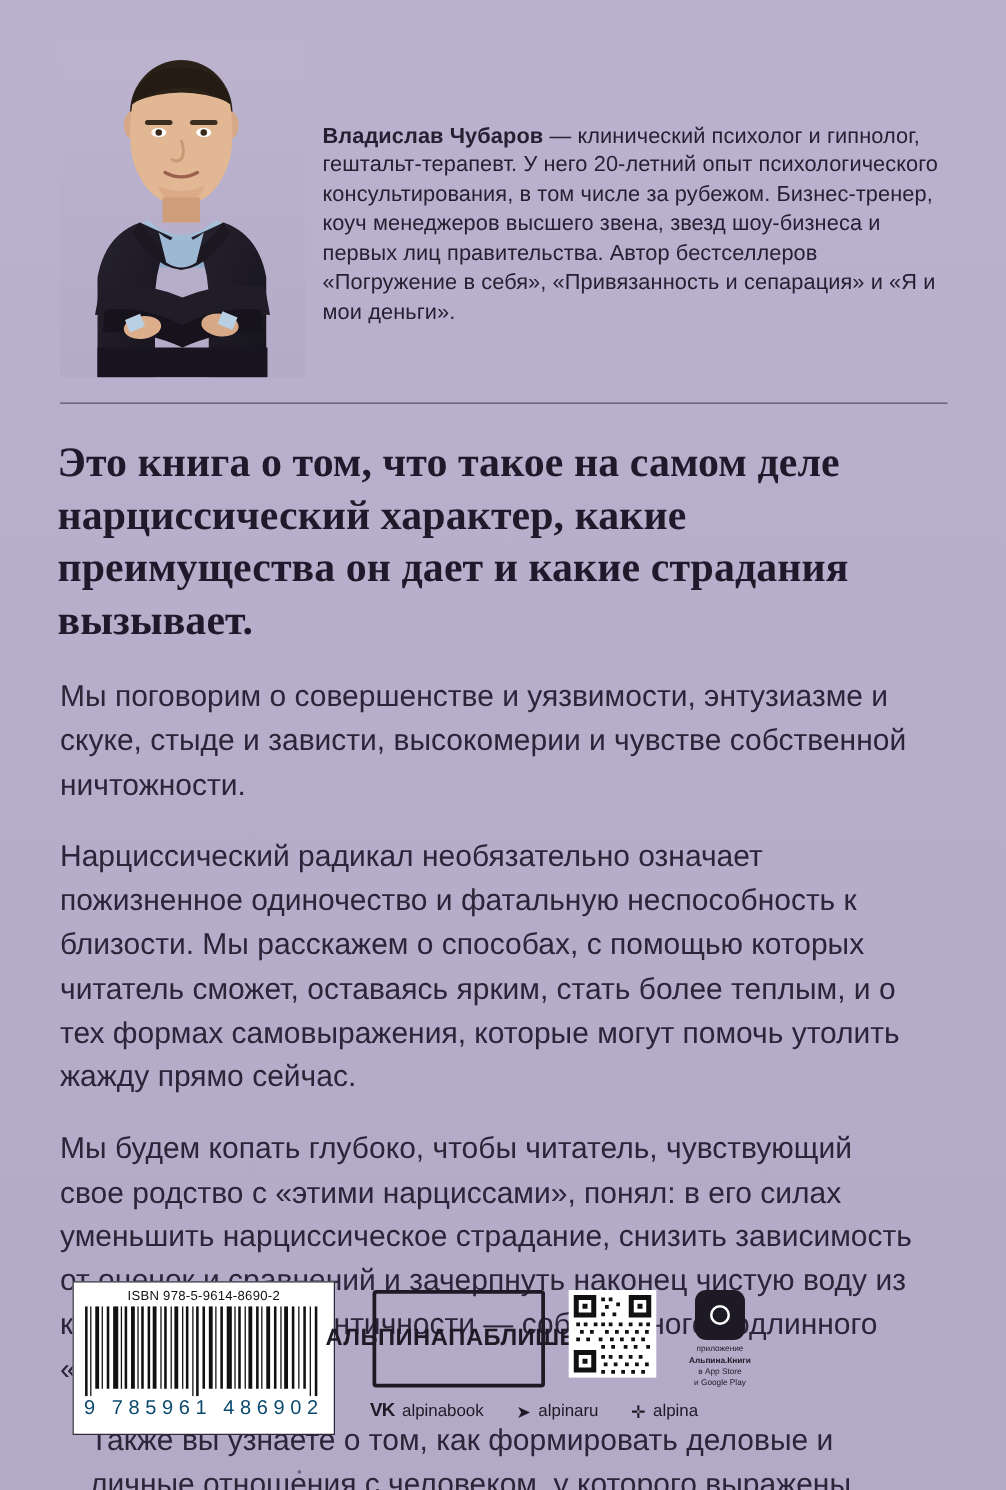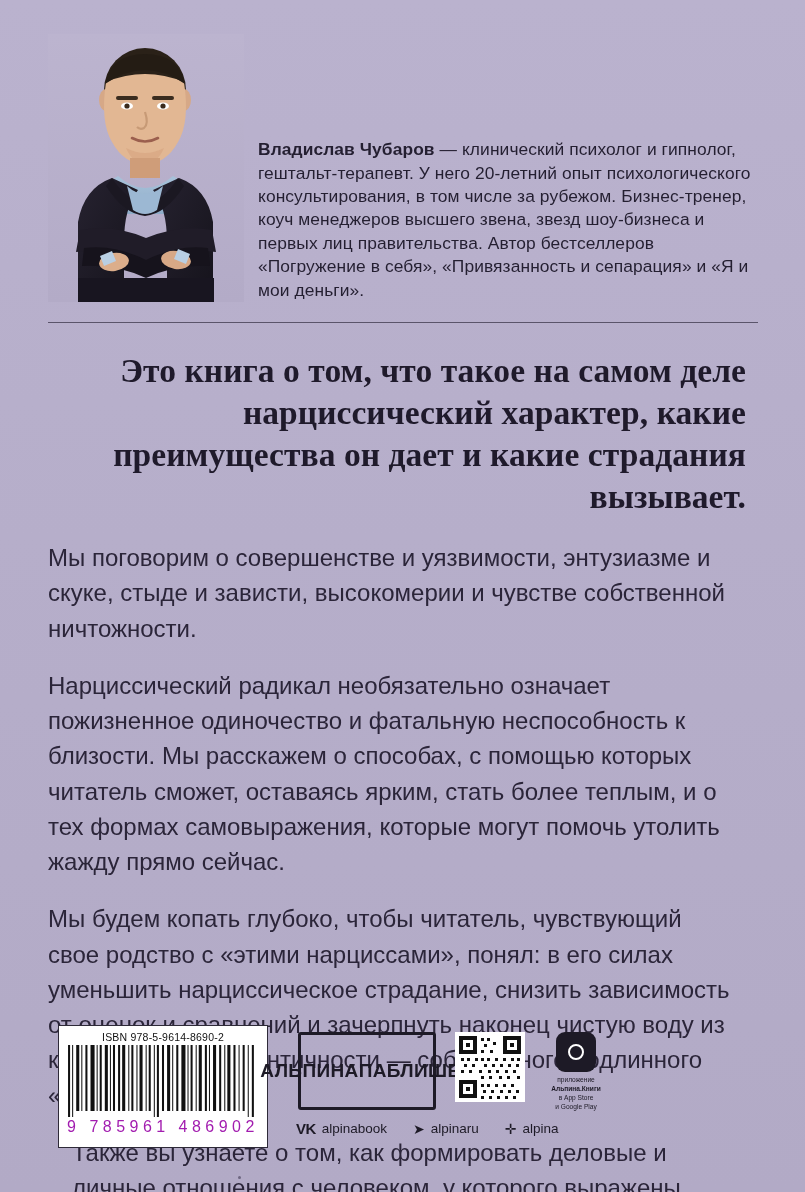--- a/index.html
+++ b/index.html
@@ -23,21 +23,21 @@
     box-sizing: border-box;
   }
 
   
   .author-block {
     position: absolute;
     left: 48px;
     top: 34px;
     width: 710px;
     display: flex;
-    align-items: flex-end;
+    align-items: center;
   }
   .author-photo {
     width: 196px;
     height: 268px;
     position: relative;
     flex: 0 0 196px;
     overflow: hidden;
   }
   .author-photo svg {
     display: block;
@@ -74,21 +74,20 @@
     position: absolute;
     left: 46px;
     top: 350px;
     width: 700px;
     font-family: "Liberation Serif", serif;
     font-weight: bold;
     font-size: 33.5px;
     line-height: 1.25;
     color: #1f1a2b;
     letter-spacing: 0.002em;
-    text-align: right;
   }
 
   
   .body-copy {
     position: absolute;
     left: 48px;
     top: 540px;
     width: 690px;
     font-size: 24px;
     line-height: 1.47;
@@ -132,21 +131,21 @@
   .barcode-bars {
     height: 72px;
     width: 100%;
     display: block;
   }
   .barcode-digits {
     font-family: "Liberation Sans", sans-serif;
     font-size: 16px;
     letter-spacing: 0.28em;
     text-align: center;
-    color: #a21caf;
+    color: #0c4a6e;
     margin-top: 1px;
   }
 
   .publisher-logo {
     position: absolute;
     left: 298px;
     top: 22px;
     width: 132px;
     height: 72px;
     border: 3px solid #1d1a26;

